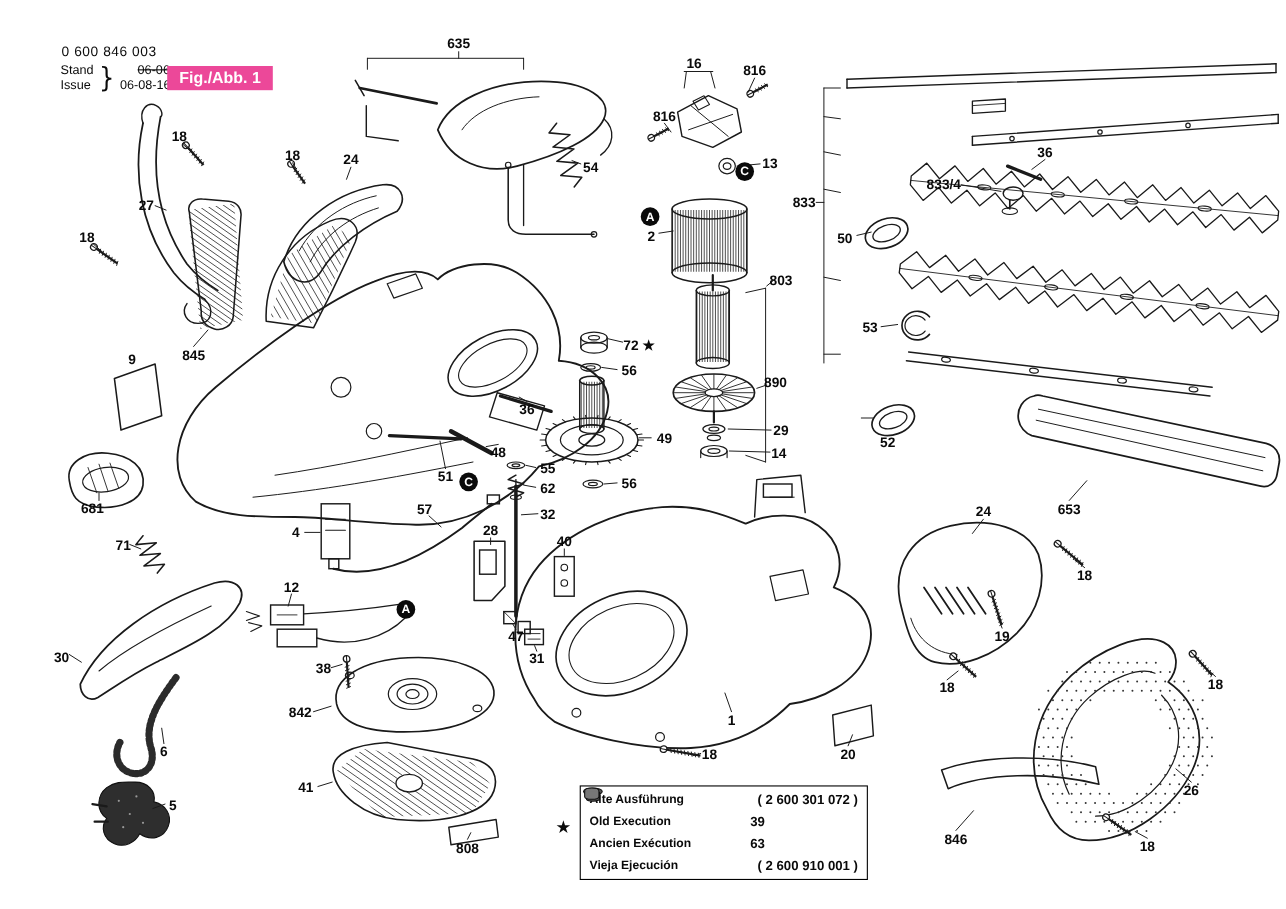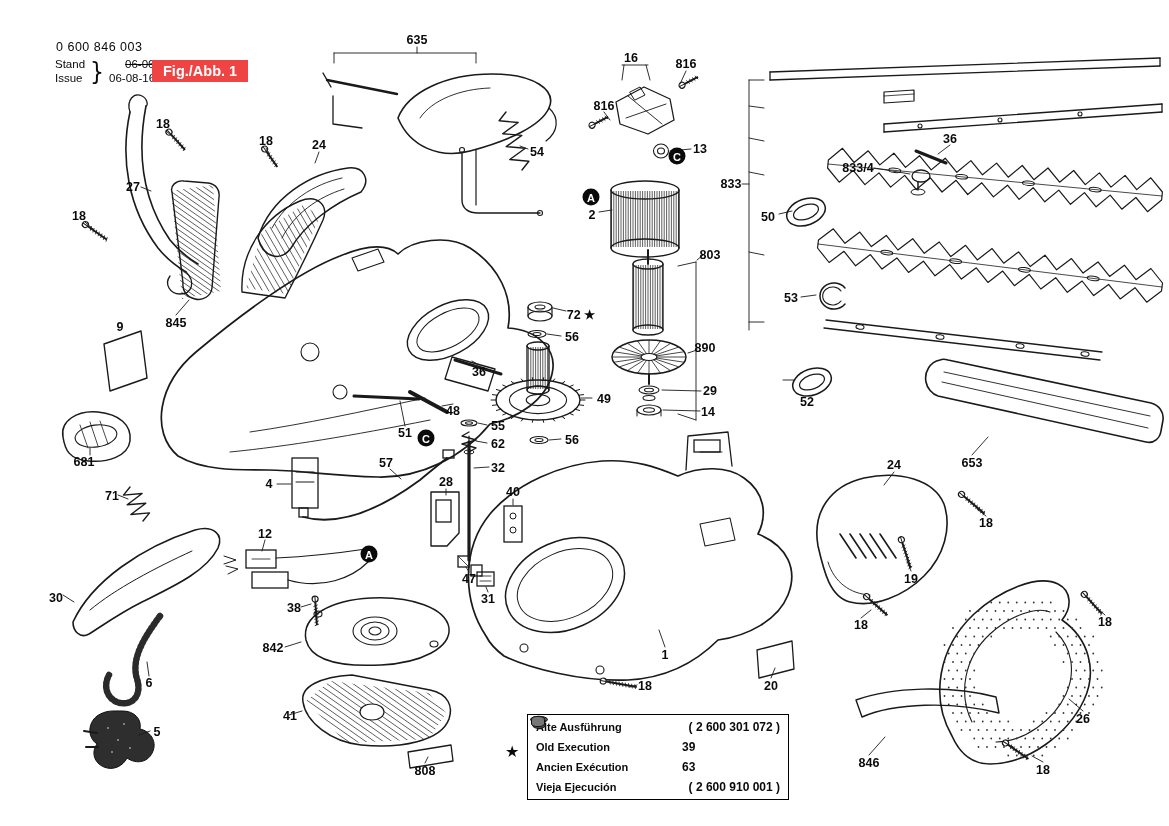--- a/index.html
+++ b/index.html
@@ -10,21 +10,21 @@
   .plabel{position:absolute;transform:translate(-50%,-50%);
           font:bold 12.5px "Liberation Sans",sans-serif;color:#0a0a0a;white-space:nowrap;}
   .callout{position:absolute;transform:translate(-50%,-50%);width:17px;height:17px;border-radius:50%;
            background:#0a0a0a;color:#fff;font:bold 11px "Liberation Sans",sans-serif;
            display:flex;align-items:center;justify-content:center;}
   .docnum{position:absolute;left:56px;top:40px;font:12.5px "Liberation Sans",sans-serif;letter-spacing:.5px;}
   .issue{position:absolute;left:55px;top:57px;display:flex;align-items:center;gap:4px;}
   .issue .col{display:flex;flex-direction:column;font:11.5px "Liberation Sans",sans-serif;line-height:14px;}
   .issue .brace{font:22px "DejaVu Sans",sans-serif;transform:scaleY(1.15);margin:0 1px;}
   .old{text-decoration:line-through;margin-left:16px;}
-  .figbox{position:absolute;left:152px;top:60px;background:#ef4444;color:#fff;
+  .figbox{position:absolute;left:152px;top:60px;background:#ec4899;color:#fff;
           font:bold 14.5px "Liberation Sans",sans-serif;padding:3px 11px;}
   .disclaimer{position:absolute;left:200px;top:744px;font:11.5px "Liberation Sans",sans-serif;line-height:13.5px;}
   .legend{position:absolute;left:527px;top:714px;width:262px;height:86px;border:1.7px solid #000;
           box-sizing:border-box;display:flex;flex-direction:column;justify-content:space-between;padding:5px 8px;}
   .lrow{display:flex;align-items:center;}
   .lname{font:bold 11px "Liberation Sans",sans-serif;width:118px;}
   .lcode{font:bold 12px "Liberation Sans",sans-serif;margin-left:auto;}
   .lmid{display:flex;align-items:center;gap:9px;margin-left:28px;font:bold 12px "Liberation Sans",sans-serif;}
   .legend-star{position:absolute;left:505px;top:742px;font:16px "DejaVu Sans",sans-serif;}
 </style>
@@ -953,21 +953,21 @@
       <span class="plabel" style="left: 513px; top: 492px;">40</span>
       <span class="plabel" style="left: 84px; top: 462px;">681</span>
       <span class="plabel" style="left: 112px; top: 496px;">71</span>
       <span class="plabel" style="left: 265px; top: 534px;">12</span>
       <span class="plabel" style="left: 56px; top: 598px;">30</span>
       <span class="plabel" style="left: 469px; top: 579px;">47</span>
       <span class="plabel" style="left: 488px; top: 599px;">31</span>
       <span class="plabel" style="left: 294px; top: 608px;">38</span>
       <span class="plabel" style="left: 273px; top: 648px;">842</span>
       <span class="plabel" style="left: 149px; top: 683px;">6</span>
-      <span class="plabel" style="left: 290px; top: 716px;">41</span>
+      <span class="plabel" style="left: 278px; top: 716px;">41</span>
       <span class="plabel" style="left: 157px; top: 732px;">5</span>
       <span class="plabel" style="left: 425px; top: 771px;">808</span>
       <span class="plabel" style="left: 665px; top: 655px;">1</span>
       <span class="plabel" style="left: 645px; top: 686px;">18</span>
       <span class="plabel" style="left: 771px; top: 686px;">20</span>
       <span class="plabel" style="left: 894px; top: 465px;">24</span>
       <span class="plabel" style="left: 986px; top: 523px;">18</span>
       <span class="plabel" style="left: 911px; top: 579px;">19</span>
       <span class="plabel" style="left: 861px; top: 625px;">18</span>
       <span class="plabel" style="left: 972px; top: 463px;">653</span>

